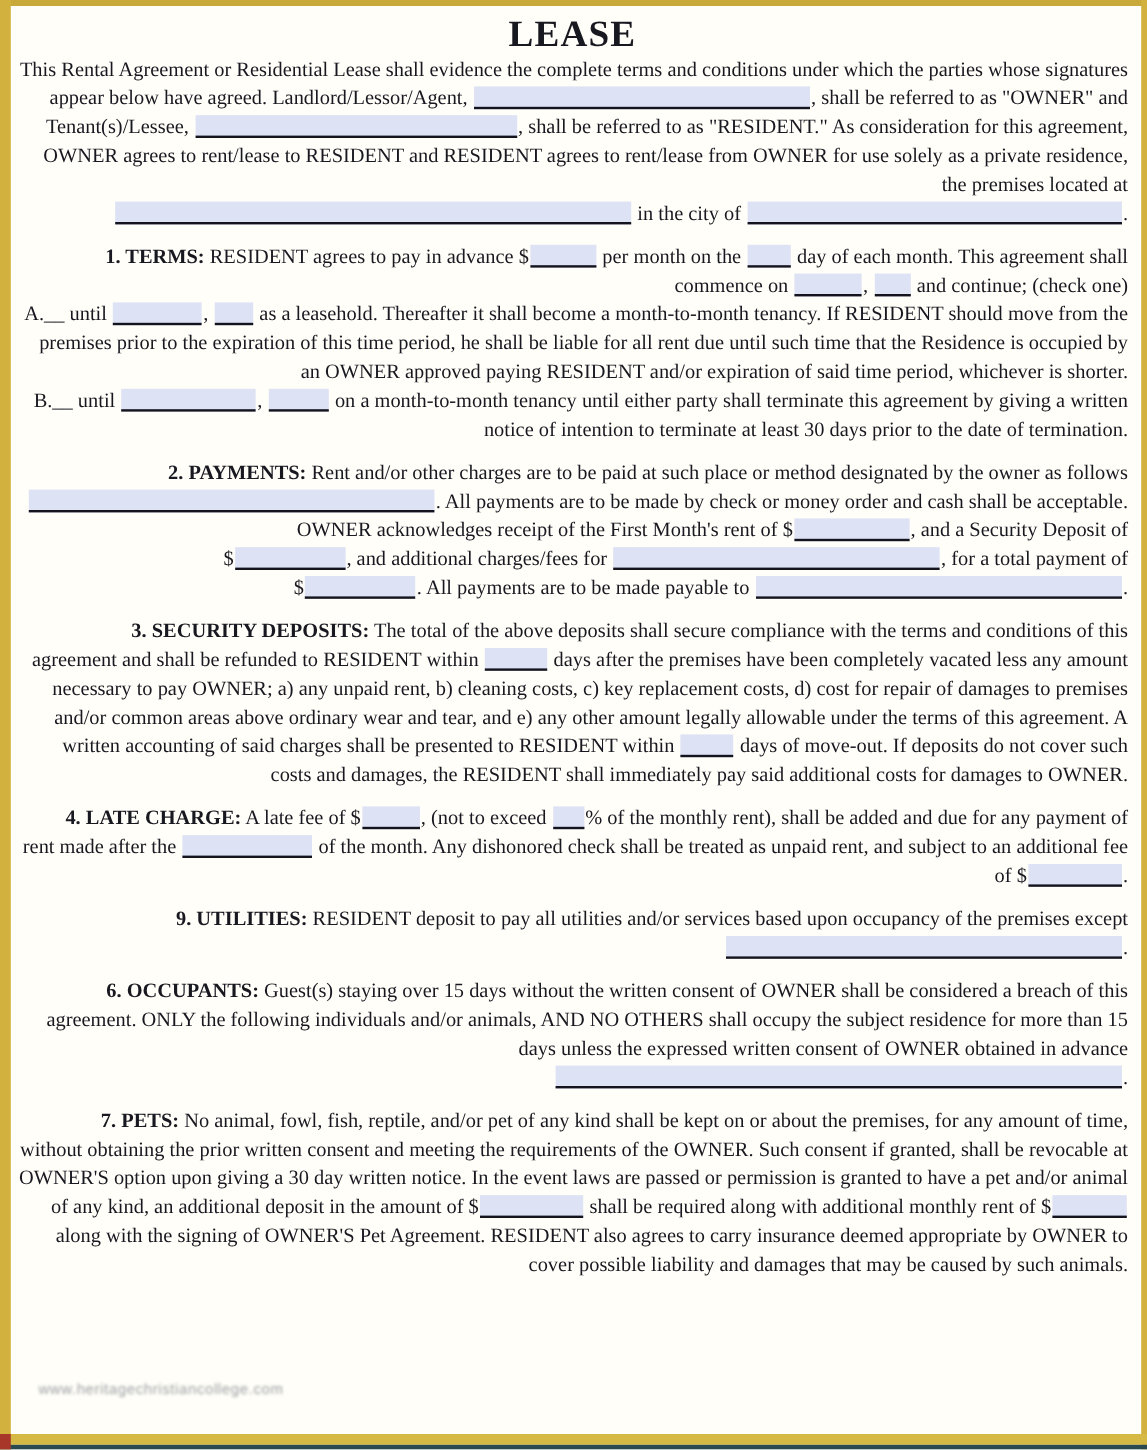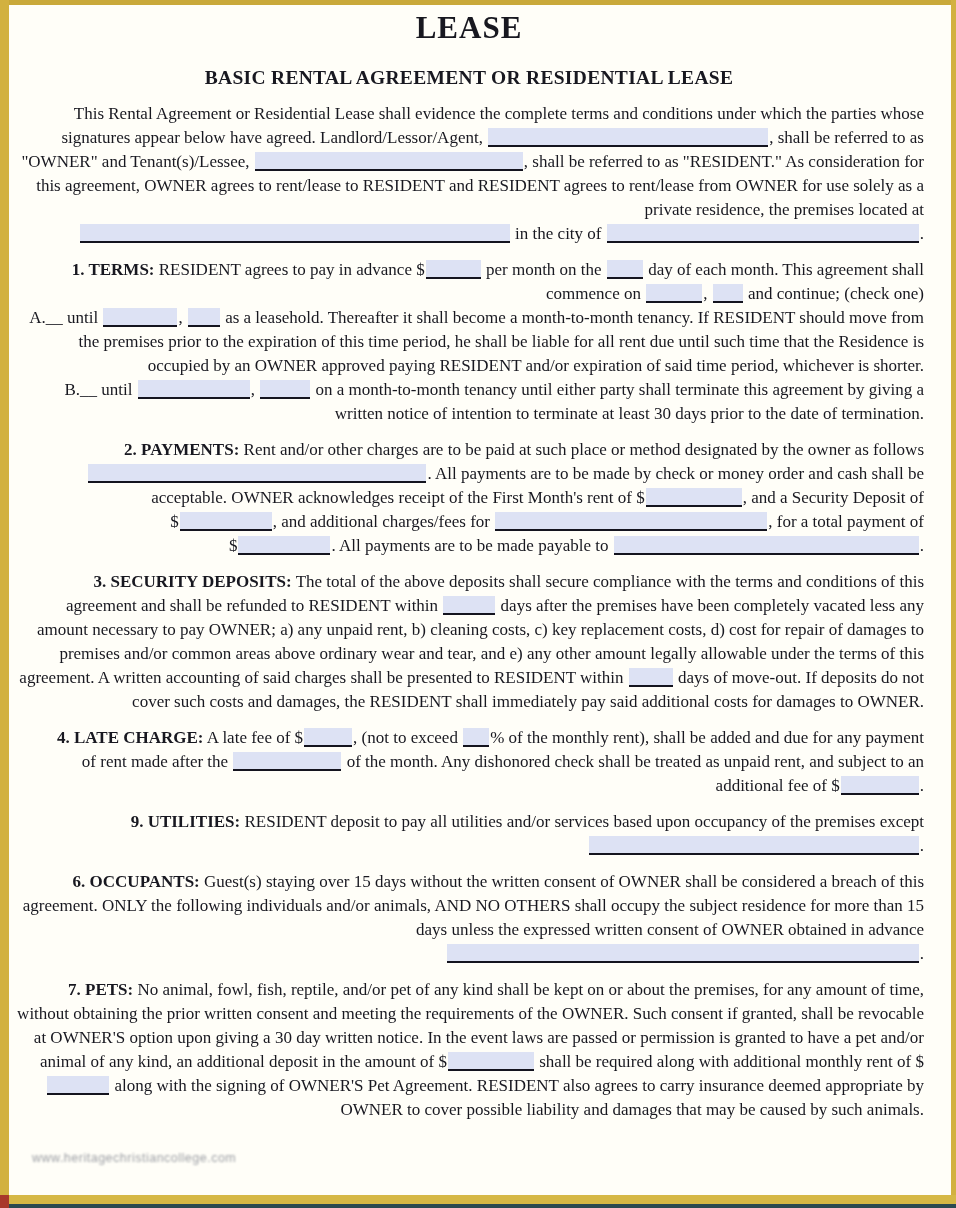--- a/index.html
+++ b/index.html
@@ -14,21 +14,21 @@
   
   .border-top    { position: absolute; top: 0; left: 0; right: 0; height: 5px; background: #c9a93a; z-index: 5; }
   .border-left   { position: absolute; top: 0; left: 0; width: 9px; bottom: 0; background: #d2b13f; z-index: 5; }
   .border-right  { position: absolute; top: 0; right: 0; width: 5px; bottom: 0; background: #d2b13f; z-index: 5; }
   .footer-gold   { position: absolute; bottom: 4px; left: 0; right: 0; height: 9px; background: #d6b845; z-index: 6; }
   .footer-dark   { position: absolute; bottom: 0; left: 0; right: 0; height: 4px; background: #2b4a50; z-index: 6; }
   .footer-red    { position: absolute; bottom: 0; left: 0; width: 9px; height: 13px; background: #a8372a; z-index: 7; }
 
   .content {
     position: absolute;
-    left: 14px; right: 32px; top: 5px;
+    left: 14px; right: 16px; top: 5px;
     z-index: 1;
   }
   .doc-title {
     margin: 5px 0 0 0;
     text-align: center;
     font-size: 31px;
     font-weight: bold;
     letter-spacing: 1px;
   }
   .doc-subtitle {
@@ -70,21 +70,20 @@
 </head>
 <body>
 
 <div class="page">
   <div class="border-top"></div>
   <div class="border-left"></div>
   <div class="border-right"></div>
 
   <div class="content">
     <h1 class="doc-title">LEASE</h1>
-    <h2 class="doc-subtitle">BASIC RENTAL AGREEMENT OR RESIDENTIAL LEASE</h2>
     <div id="doc-sections">
         <p class="para"><span>This Rental Agreement or Residential Lease shall evidence the complete terms and conditions under which the parties whose signatures appear below have agreed. Landlord/Lessor/Agent, </span><span class="blank" style="width: 280px;"></span><span>, shall be referred to as "OWNER" and Tenant(s)/Lessee, </span><span class="blank" style="width: 268px;"></span><span>, shall be referred to as "RESIDENT." As consideration for this agreement, OWNER agrees to rent/lease to RESIDENT and RESIDENT agrees to rent/lease from OWNER for use solely as a private residence, the premises located at</span><br><span class="blank" style="width: 430px;"></span><span> in the city of </span><span class="blank" style="width: 312px;"></span><span>.</span></p>
         <p class="para"><span class="sec-head">1. TERMS:</span><span> RESIDENT agrees to pay in advance $</span><span class="blank" style="width: 55px;"></span><span> per month on the </span><span class="blank" style="width: 36px;"></span><span> day of each month. This agreement shall commence on </span><span class="blank" style="width: 56px;"></span><span>, </span><span class="blank" style="width: 30px;"></span><span> and continue; (check one)</span><br><span>A.__ until </span><span class="blank" style="width: 74px;"></span><span>, </span><span class="blank" style="width: 32px;"></span><span> as a leasehold. Thereafter it shall become a month-to-month tenancy. If RESIDENT should move from the premises prior to the expiration of this time period, he shall be liable for all rent due until such time that the Residence is occupied by an OWNER approved paying RESIDENT and/or expiration of said time period, whichever is shorter.</span><br><span>B.__ until </span><span class="blank" style="width: 112px;"></span><span>, </span><span class="blank" style="width: 50px;"></span><span> on a month-to-month tenancy until either party shall terminate this agreement by giving a written notice of intention to terminate at least 30 days prior to the date of termination.</span></p>
         <p class="para"><span class="sec-head">2. PAYMENTS:</span><span> Rent and/or other charges are to be paid at such place or method designated by the owner as follows</span><br><span class="blank" style="width: 338px;"></span><span>. All payments are to be made by check or money order and cash shall be acceptable. OWNER acknowledges receipt of the First Month's rent of $</span><span class="blank" style="width: 96px;"></span><span>, and a Security Deposit of</span><br><span>$</span><span class="blank" style="width: 92px;"></span><span>, and additional charges/fees for </span><span class="blank" style="width: 272px;"></span><span>, for a total payment of</span><br><span>$</span><span class="blank" style="width: 92px;"></span><span>. All payments are to be made payable to </span><span class="blank" style="width: 305px;"></span><span>.</span></p>
         <p class="para"><span class="sec-head">3. SECURITY DEPOSITS:</span><span> The total of the above deposits shall secure compliance with the terms and conditions of this agreement and shall be refunded to RESIDENT within </span><span class="blank" style="width: 52px;"></span><span> days after the premises have been completely vacated less any amount necessary to pay OWNER; a) any unpaid rent, b) cleaning costs, c) key replacement costs, d) cost for repair of damages to premises and/or common areas above ordinary wear and tear, and e) any other amount legally allowable under the terms of this agreement. A written accounting of said charges shall be presented to RESIDENT within </span><span class="blank" style="width: 44px;"></span><span> days of move-out. If deposits do not cover such costs and damages, the RESIDENT shall immediately pay said additional costs for damages to OWNER.</span></p>
         <p class="para"><span class="sec-head">4. LATE CHARGE:</span><span> A late fee of $</span><span class="blank" style="width: 48px;"></span><span>, (not to exceed </span><span class="blank" style="width: 26px;"></span><span>% of the monthly rent), shall be added and due for any payment of rent made after the </span><span class="blank" style="width: 108px;"></span><span> of the month. Any dishonored check shall be treated as unpaid rent, and subject to an additional fee of $</span><span class="blank" style="width: 78px;"></span><span>.</span></p>
         <p class="para"><span class="sec-head">9. UTILITIES:</span><span> RESIDENT deposit to pay all utilities and/or services based upon occupancy of the premises except</span><br><span class="blank" style="width: 330px;"></span><span>.</span></p>
         <p class="para"><span class="sec-head">6. OCCUPANTS:</span><span> Guest(s) staying over 15 days without the written consent of OWNER shall be considered a breach of this agreement. ONLY the following individuals and/or animals, AND NO OTHERS shall occupy the subject residence for more than 15 days unless the expressed written consent of OWNER obtained in advance</span><br><span class="blank" style="width: 472px;"></span><span>.</span></p>
         <p class="para"><span class="sec-head">7. PETS:</span><span> No animal, fowl, fish, reptile, and/or pet of any kind shall be kept on or about the premises, for any amount of time, without obtaining the prior written consent and meeting the requirements of the OWNER. Such consent if granted, shall be revocable at OWNER'S option upon giving a 30 day written notice. In the event laws are passed or permission is granted to have a pet and/or animal of any kind, an additional deposit in the amount of $</span><span class="blank" style="width: 86px;"></span><span> shall be required along with additional monthly rent of $</span><span class="blank" style="width: 62px;"></span><span> along with the signing of OWNER'S Pet Agreement. RESIDENT also agrees to carry insurance deemed appropriate by OWNER to cover possible liability and damages that may be caused by such animals.</span></p>
       </div>

